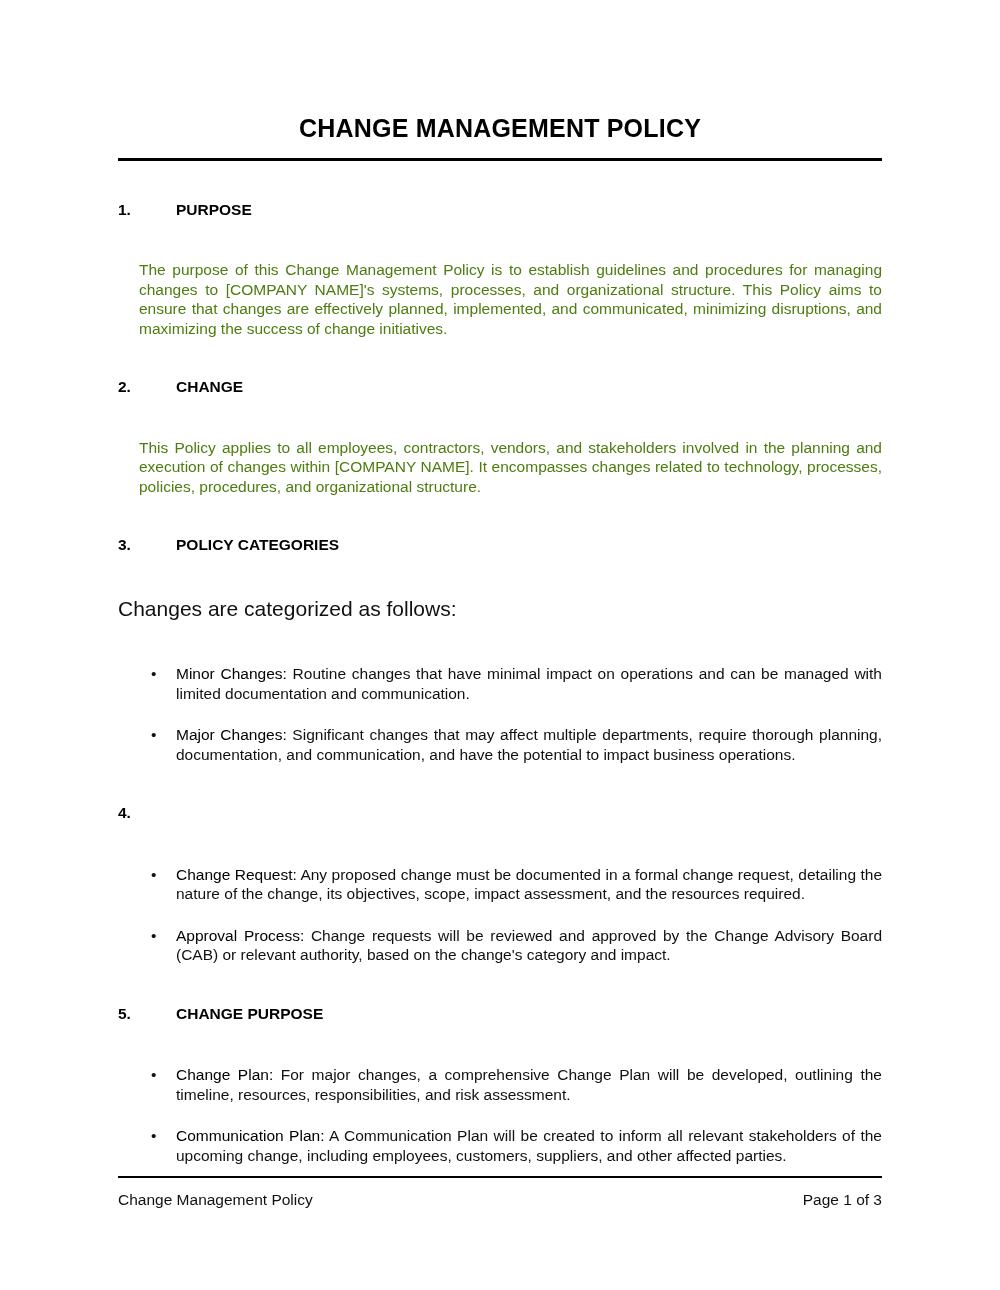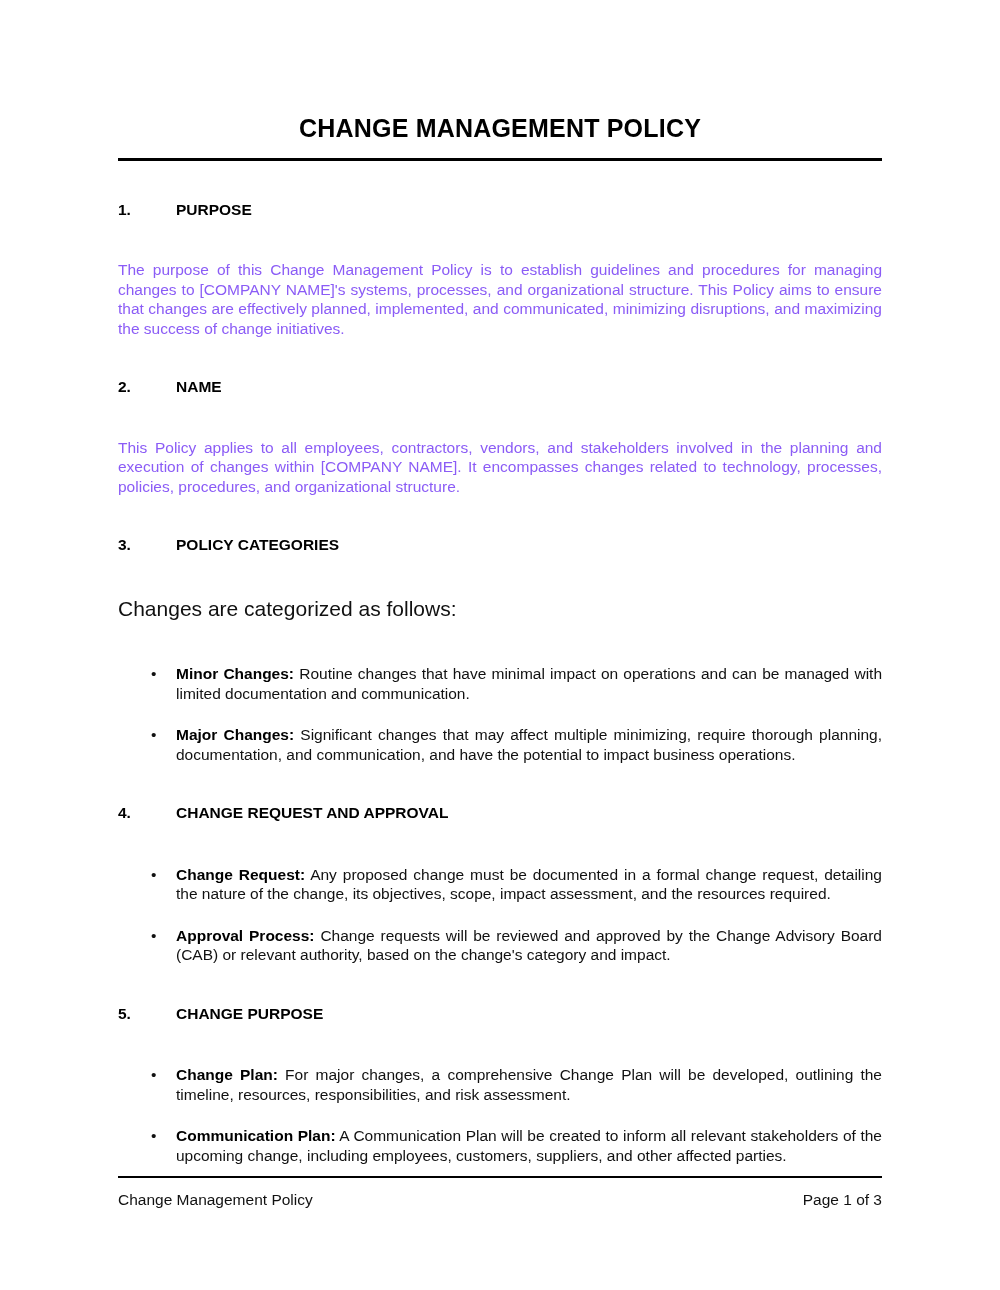--- a/index.html
+++ b/index.html
@@ -48,21 +48,22 @@
   }
   .heading-number {
     width: 58px;
     flex-shrink: 0;
   }
   .para {
     margin-top: 41px;
     font-size: 15.5px;
     line-height: 1.26;
     text-align: justify;
-    color: #8b5cf6;
+    color: #4d7c0f;
+    margin-left: 21px;
   }
   .intro {
     margin-top: 41px;
     font-size: 21px;
     line-height: 1.26;
     color: #111111;
   }
   .bullet {
     display: flex;
     margin-top: 22px;
@@ -78,21 +79,21 @@
     flex-shrink: 0;
     box-sizing: border-box;
     padding-left: 33px;
     font-size: 15.5px;
   }
   .bullet-text {
     flex: 1;
     text-align: justify;
   }
   .b {
-    font-weight: bold;
+    font-weight: normal;
     color: #000000;
   }
   .footer {
     position: absolute;
     left: 118px;
     right: 118px;
     top: 1176px;
   }
   .footer-rule {
     height: 2px;
@@ -117,48 +118,47 @@
     <div class="title-rule"></div>
 
     <div class="heading-row">
       <span class="heading-number">1.</span>
       <span>PURPOSE</span>
     </div>
     <p class="para">The purpose of this Change Management Policy is to establish guidelines and procedures for managing changes to [COMPANY NAME]'s systems, processes, and organizational structure. This Policy aims to ensure that changes are effectively planned, implemented, and communicated, minimizing disruptions, and maximizing the success of change initiatives.</p>
 
     <div class="heading-row">
       <span class="heading-number">2.</span>
-      <span>NAME</span>
+      <span>CHANGE</span>
     </div>
     <p class="para">This Policy applies to all employees, contractors, vendors, and stakeholders involved in the planning and execution of changes within [COMPANY NAME]. It encompasses changes related to technology, processes, policies, procedures, and organizational structure.</p>
 
     <div class="heading-row">
       <span class="heading-number">3.</span>
       <span>POLICY CATEGORIES</span>
     </div>
     <p class="intro">Changes are categorized as follows:</p>
 
     <div class="bullet first">
       <span class="bullet-marker">•</span>
       <span class="bullet-text">
         <span class="b">Minor Changes:</span>
         <span>Routine changes that have minimal impact on operations and can be managed with limited documentation and communication.</span>
       </span>
     </div>
     <div class="bullet">
       <span class="bullet-marker">•</span>
       <span class="bullet-text">
         <span class="b">Major Changes:</span>
-        <span>Significant changes that may affect multiple minimizing, require thorough planning, documentation, and communication, and have the potential to impact business operations.</span>
+        <span>Significant changes that may affect multiple departments, require thorough planning, documentation, and communication, and have the potential to impact business operations.</span>
       </span>
     </div>
 
     <div class="heading-row">
       <span class="heading-number">4.</span>
-      <span>CHANGE REQUEST AND APPROVAL</span>
     </div>
 
     <div class="bullet first">
       <span class="bullet-marker">•</span>
       <span class="bullet-text">
         <span class="b">Change Request:</span>
         <span>Any proposed change must be documented in a formal change request, detailing the nature of the change, its objectives, scope, impact assessment, and the resources required.</span>
       </span>
     </div>
     <div class="bullet">

